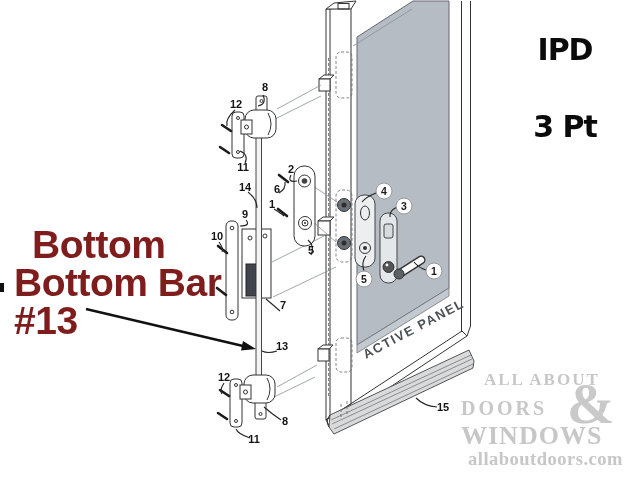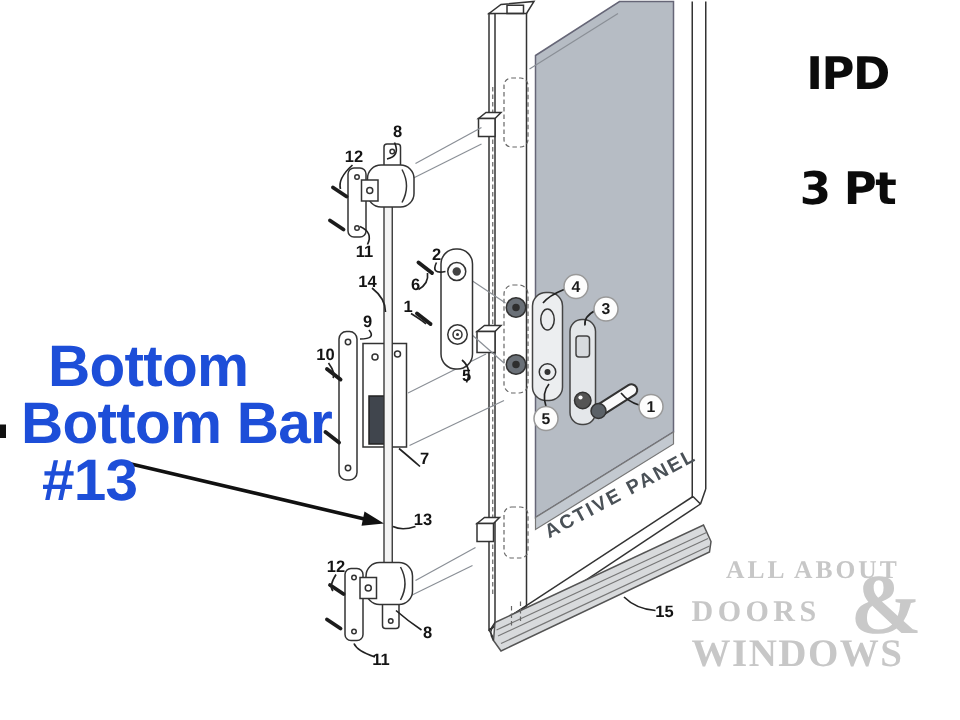--- a/index.html
+++ b/index.html
@@ -8,26 +8,26 @@
   .stage{position:absolute;left:0;top:0;width:640px;height:480px;}
   svg.diagram{position:absolute;left:0;top:0;}
 
   
   .title{position:absolute;left:470px;top:30px;width:190px;text-align:center;
          font-family:"DejaVu Sans",sans-serif;font-weight:bold;font-size:30px;
          line-height:40px;letter-spacing:-1px;color:#0b0b0b;}
   .title .gap{margin-top:37px;}
 
   
-  .callout{position:absolute;left:14px;top:226px;color:#1d4ed8;
+  .callout{position:absolute;left:14px;top:226px;color:#7f1d1d;
            font-weight:bold;font-size:39px;line-height:38px;letter-spacing:-0.5px;
            font-family:"Liberation Sans",sans-serif;}
   .callout .l1{margin-left:18px;}
   .callout .l2{margin-left:0;}
-  .callout .l3{margin-left:14px;}
+  .callout .l3{margin-left:0;}
 
   
   .wm{position:absolute;font-family:"Liberation Serif",serif;font-weight:bold;
       color:#c7c7c7;white-space:nowrap;}
   .wm-allabout{left:484px;top:370px;font-size:17px;letter-spacing:2px;}
   .wm-doors{left:461px;top:397px;font-size:20px;letter-spacing:3px;}
   .wm-amp{left:567px;top:371px;font-size:57px;letter-spacing:0;color:#c9c9c9;}
   .wm-windows{left:461px;top:421px;font-size:26px;letter-spacing:1px;}
   .wm-url{left:468px;top:449px;font-size:18.5px;letter-spacing:.5px;}
 
@@ -269,14 +269,15 @@
   <div class="callout">
     <div class="l1">Bottom</div>
     <div class="l2">Bottom Bar</div>
     <div class="l3">#13</div>
   </div>
 
   <div class="wm wm-allabout">ALL ABOUT</div>
   <div class="wm wm-doors">DOORS</div>
   <div class="wm wm-amp">&amp;</div>
   <div class="wm wm-windows">WINDOWS</div>
+  <div class="wm wm-url">allaboutdoors.com</div>
 
 </div>
 
 </body></html>

